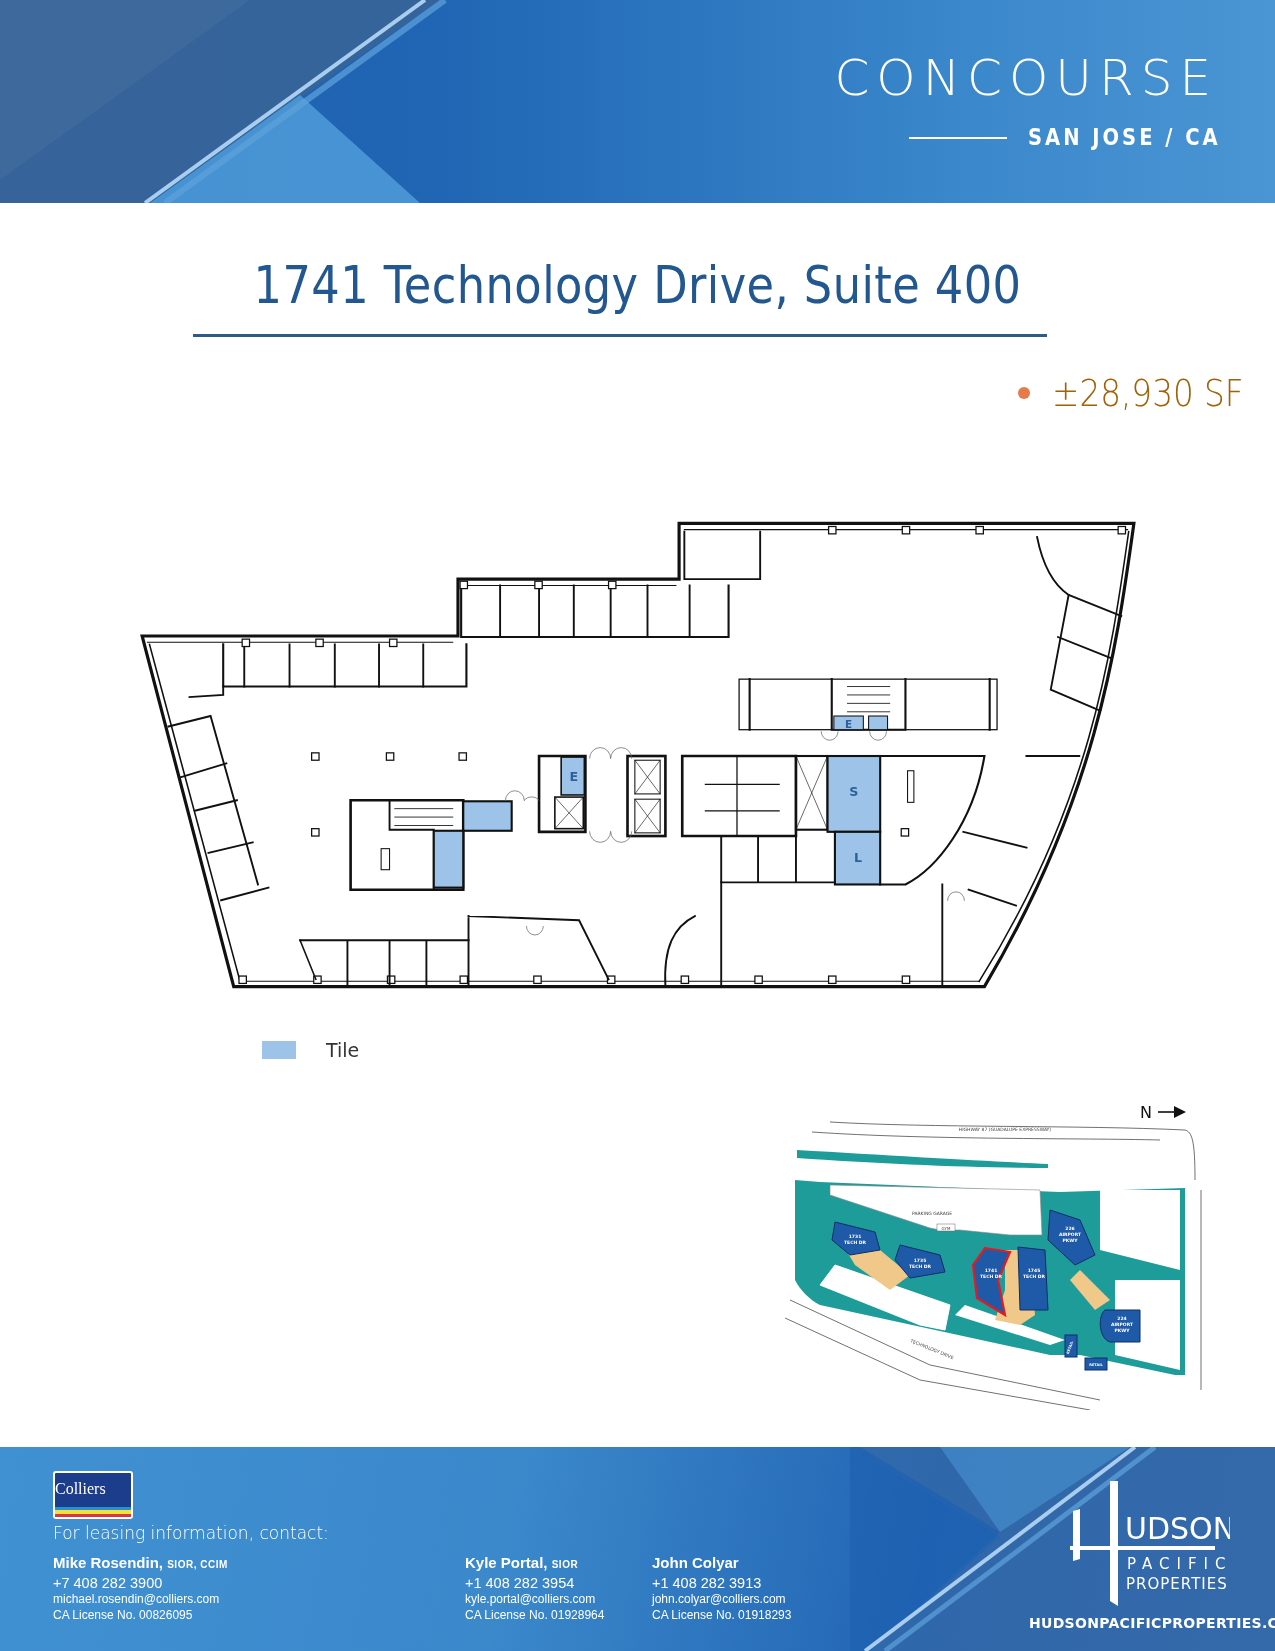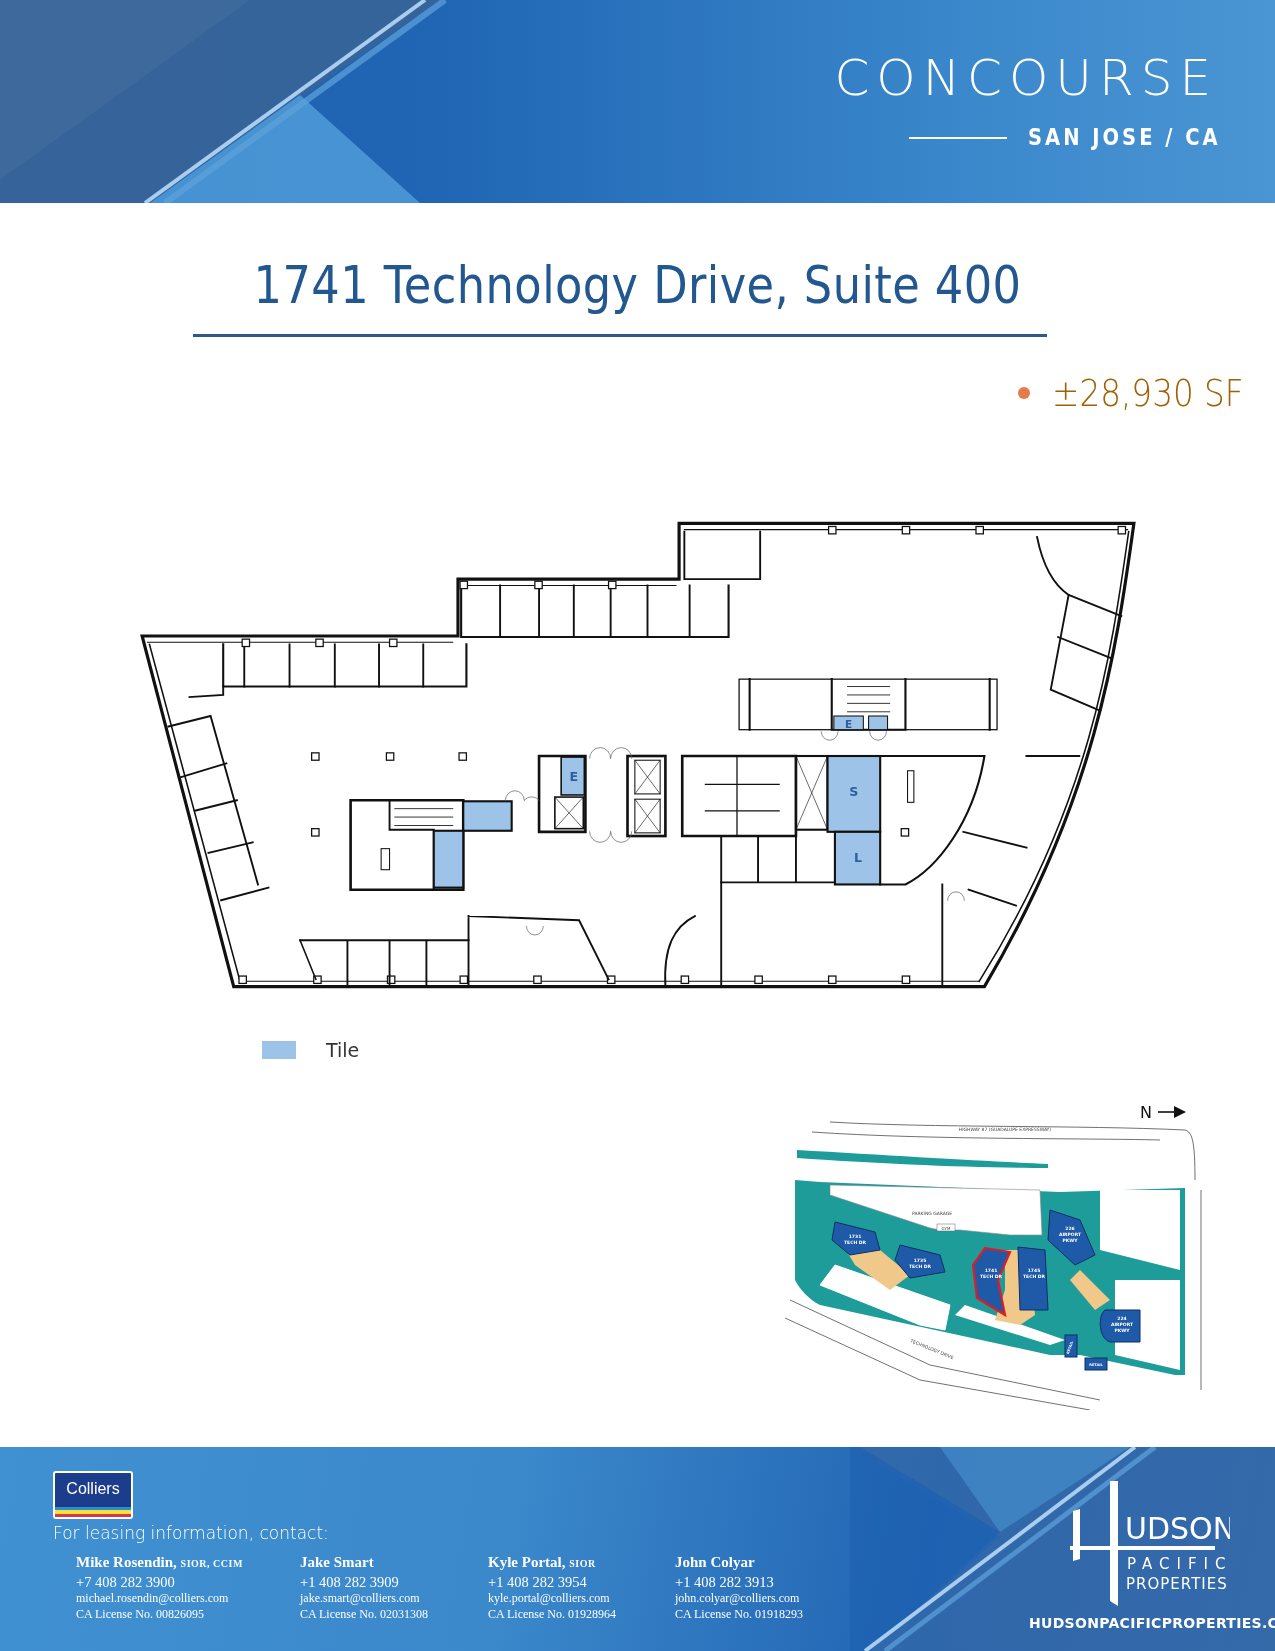--- a/index.html
+++ b/index.html
@@ -23,25 +23,25 @@
   #floorplan svg{position:absolute;left:0;top:0;}
   
   #legend{left:262px;top:1035px;height:30px;}
   #legend-swatch{position:absolute;left:0;top:6px;width:34px;height:18px;background:#9ec3e8;}
   #legend-label{position:absolute;left:64px;top:0;font-size:19px;color:#333;line-height:30px;font-family:"DejaVu Sans",sans-serif;}
   
   #footer{left:0;top:1447px;width:1275px;height:204px;overflow:hidden;
     background:linear-gradient(100deg,#4091d2 0%,#3b88cb 40%,#2265b3 72%,#2f6ab0 100%);}
   #footer svg.bg{position:absolute;left:0;top:0;}
   #colliers-logo{left:53px;top:24px;width:76px;height:44px;border:2px solid #ffffff;border-radius:3px;background:#1c3c8c;overflow:hidden;}
-  #colliers-text{position:absolute;left:0;top:3px;width:76px;text-align:center;color:#ffffff;font-family:Liberation Sans, sans-serif;font-size:16px;line-height:26px;}
+  #colliers-text{position:absolute;left:0;top:3px;width:76px;color:#ffffff;font-family:Liberation Serif, serif;font-size:16px;line-height:26px;}
   #colliers-stripes{position:absolute;left:0;bottom:0;width:76px;height:10px;}
   #colliers-stripes div{height:3.34px;}
   #contact-lead{left:53px;top:74px;color:#ffffff;font-size:17px;line-height:24px;font-family:"DejaVu Sans",sans-serif;font-weight:300;}
-  .contact{position:absolute;top:106px;color:#ffffff;font-family:Liberation Serif, serif;margin-left:23px;}
+  .contact{position:absolute;top:106px;color:#ffffff;font-family:Liberation Sans, sans-serif;}
   .contact .name{font-weight:bold;font-size:15px;line-height:19px;}
   .contact .cred{font-size:10px;font-weight:bold;letter-spacing:0.5px;}
   .contact .phone{font-size:14.5px;line-height:18px;}
   .contact .email,.contact .lic{font-size:12px;line-height:15.5px;}
   #hpp-logo{left:1070px;top:34px;width:160px;height:125px;}
   #hpp-url{left:1029px;top:166px;color:#ffffff;font-weight:bold;font-family:"DejaVu Sans",sans-serif;font-size:14px;line-height:20px;letter-spacing:0.3px;}
 </style>
 </head>
 <body>
 
@@ -277,26 +277,20 @@
     </div>
   </div>
   <div id="contact-lead" class="abs">For leasing information, contact:</div>
 
   <div class="contact" style="left:53px;">
     <div class="name"><span>Mike Rosendin,</span> <span class="cred">SIOR, CCIM</span></div>
     <div class="phone">+7 408 282 3900</div>
     <div class="email">michael.rosendin@colliers.com</div>
     <div class="lic">CA License No. 00826095</div>
   </div>
-  <div class="contact" style="left:277px;">
-    <div class="name"><span>Jake Smart</span> <span class="cred"></span></div>
-    <div class="phone">+1 408 282 3909</div>
-    <div class="email">jake.smart@colliers.com</div>
-    <div class="lic">CA License No. 02031308</div>
-  </div>
   <div class="contact" style="left:465px;">
     <div class="name"><span>Kyle Portal,</span> <span class="cred">SIOR</span></div>
     <div class="phone">+1 408 282 3954</div>
     <div class="email">kyle.portal@colliers.com</div>
     <div class="lic">CA License No. 01928964</div>
   </div>
   <div class="contact" style="left:652px;">
     <div class="name"><span>John Colyar</span> <span class="cred"></span></div>
     <div class="phone">+1 408 282 3913</div>
     <div class="email">john.colyar@colliers.com</div>

